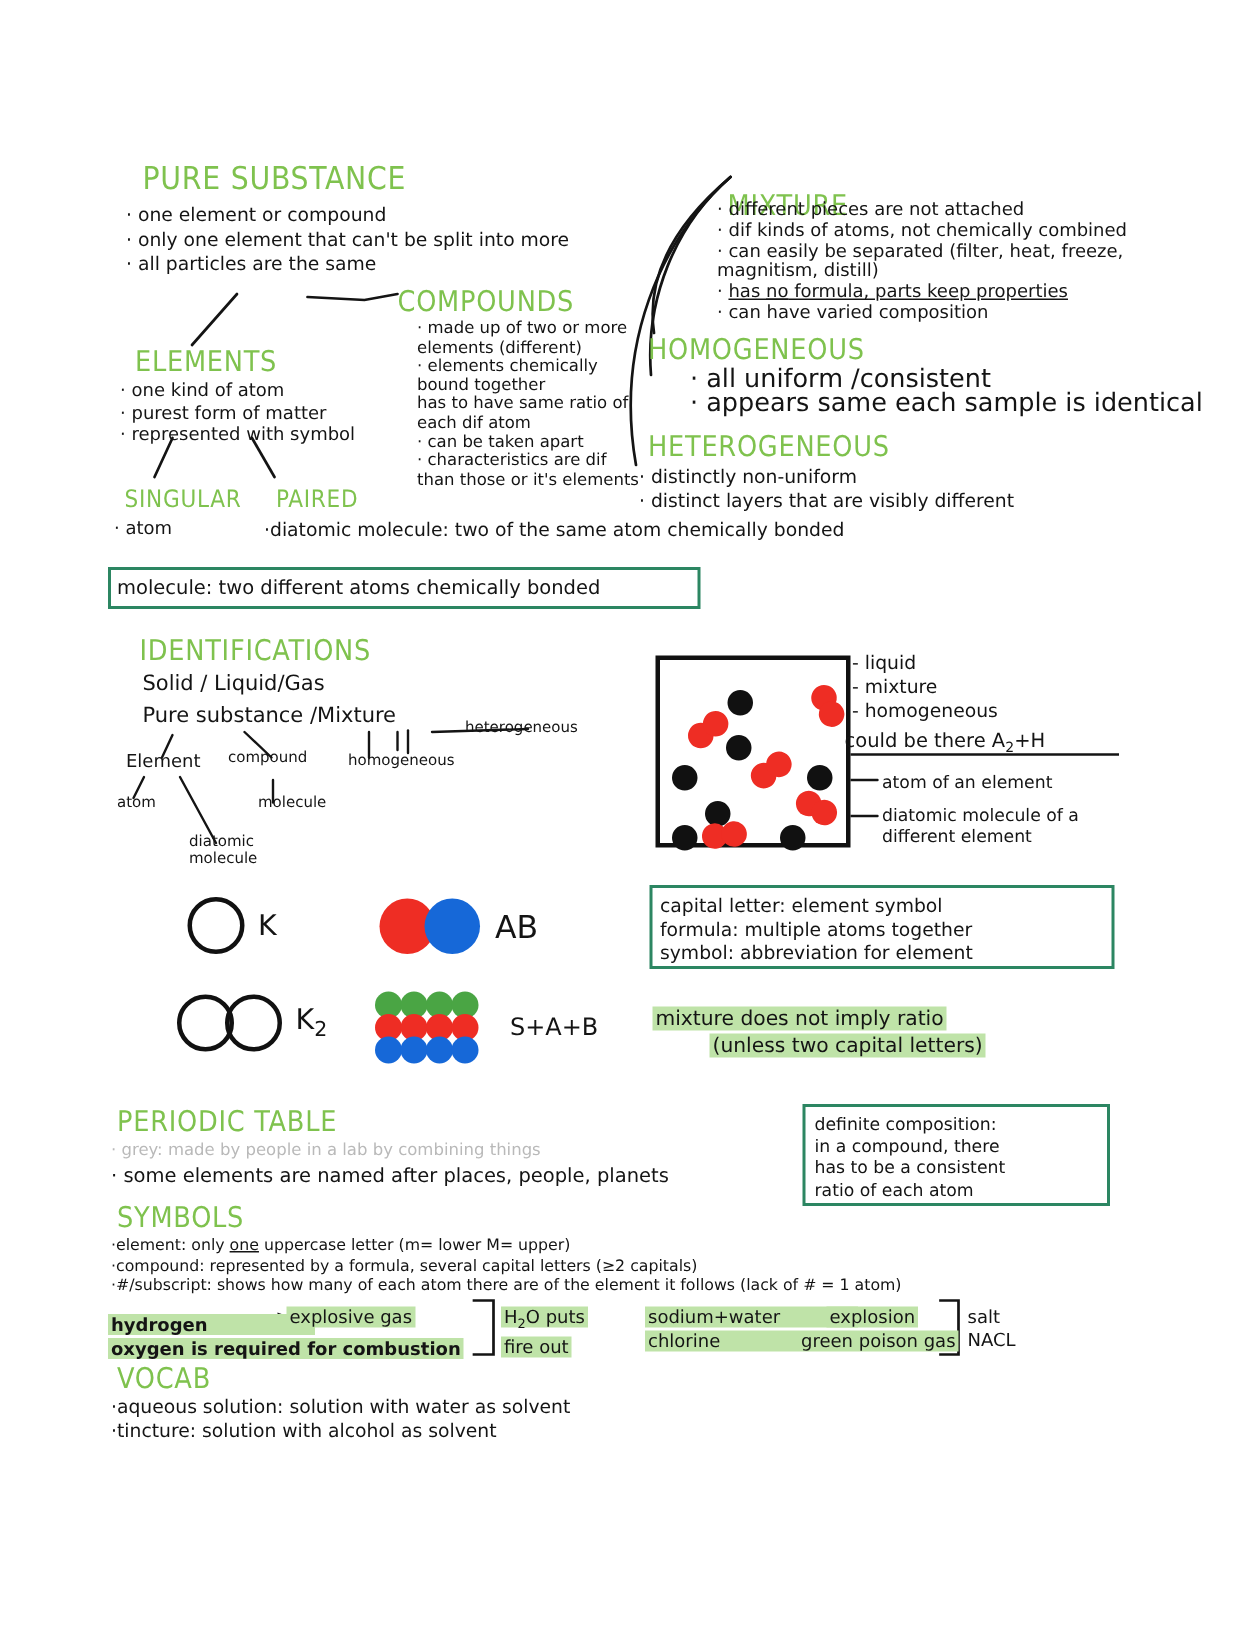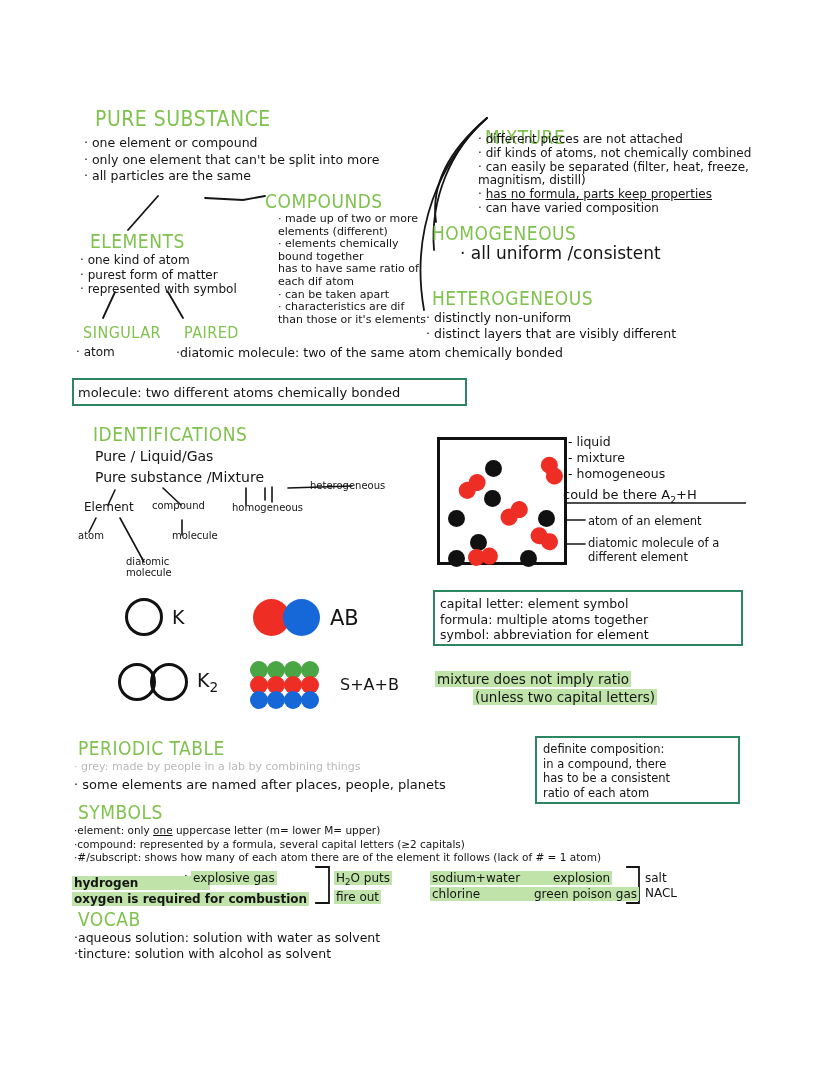--- a/index.html
+++ b/index.html
@@ -160,34 +160,35 @@
     <div>· <span>different  pieces  are  not  attached</span></div>
     <div>· <span>dif kinds of atoms, not chemically combined</span></div>
     <div>· <span>can easily be separated (filter, heat, freeze, magnitism, distill)</span></div>
     <div>· <span class="u">has <span style="text-decoration:underline">no</span> formula, <span style="">parts keep properties</span></span></div>
     <div>· <span>can  have  varied  composition</span></div>
   </div>
 
   <div class="abs hd" style="left:432px; top:222px; font-size:19px;">HOMOGENEOUS</div>
   <div class="abs bd" style="left:426px; top:245px; font-size:17px; line-height:16px;margin-left:34px;">
     <div><span>·</span> <span>all uniform /consistent</span></div>
+    <div><span>·</span> <span>appears  same  each  sample  is identical</span></div>
   </div>
 
   <div class="abs hd" style="left:432px; top:287px; font-size:19px;">HETEROGENEOUS</div>
   <div class="abs bd" style="left:426px; top:310px; font-size:12.5px; line-height:16px;">
     <div><span>·</span> <span>distinctly  non-uniform</span></div>
     <div><span>·</span> <span>distinct  layers  that  are  visibly  different</span></div>
   </div>
 
   <div class="abs box" style="left:72px; top:378px; width:395px; height:28px;">
     <div class="bd" style="padding:5px 0 0 4px; font-size:13px;">molecule: two  different  atoms  chemically  bonded</div>
   </div>
 
   <div class="abs hd" style="left:93px; top:423px; font-size:19px;">IDENTIFICATIONS</div>
-  <div class="abs bd" style="left:95px; top:448px; font-size:14px;">Pure / Liquid/Gas</div>
+  <div class="abs bd" style="left:95px; top:448px; font-size:14px;">Solid / Liquid/Gas</div>
   <div class="abs bd" style="left:95px; top:469px; font-size:14px;">Pure  substance /Mixture</div>
 
   <div class="abs bd" style="left:84px; top:500px; font-size:12px;">Element</div>
   <div class="abs bd" style="left:152px; top:500px; font-size:10px;">compound</div>
   <div class="abs bd" style="left:232px; top:502px; font-size:10px;">homogeneous</div>
   <div class="abs bd" style="left:310px; top:480px; font-size:10px;">heterogeneous</div>
   <div class="abs bd" style="left:78px; top:530px; font-size:10px;">atom</div>
   <div class="abs bd" style="left:172px; top:530px; font-size:10px;">molecule</div>
   <div class="abs bd" style="left:126px; top:556px; font-size:10px; line-height:11px;">
     <div>diatomic</div>

